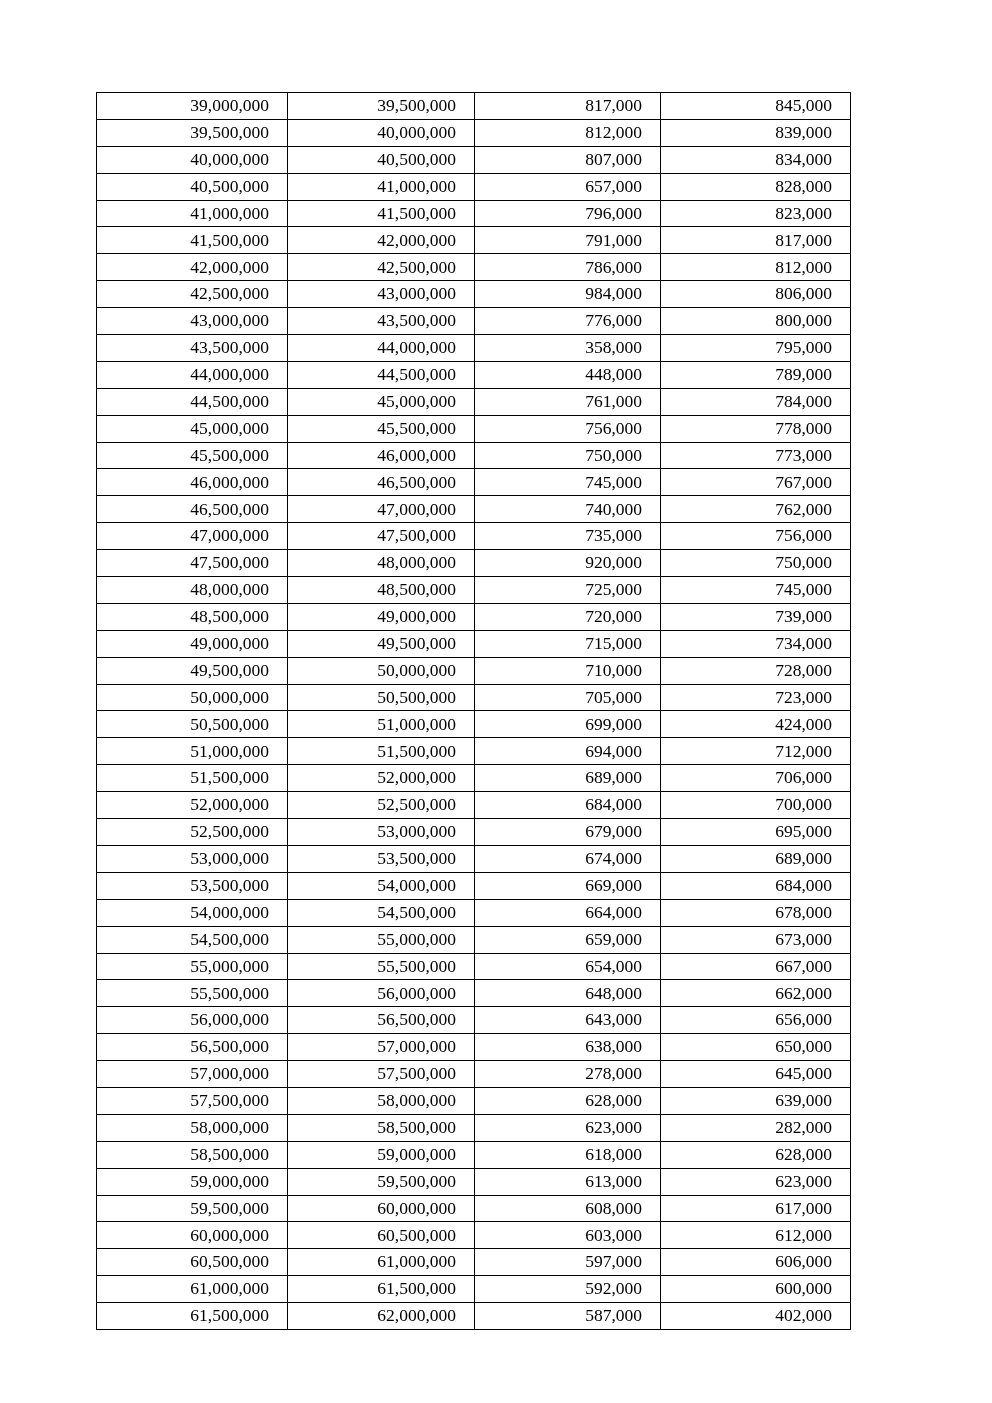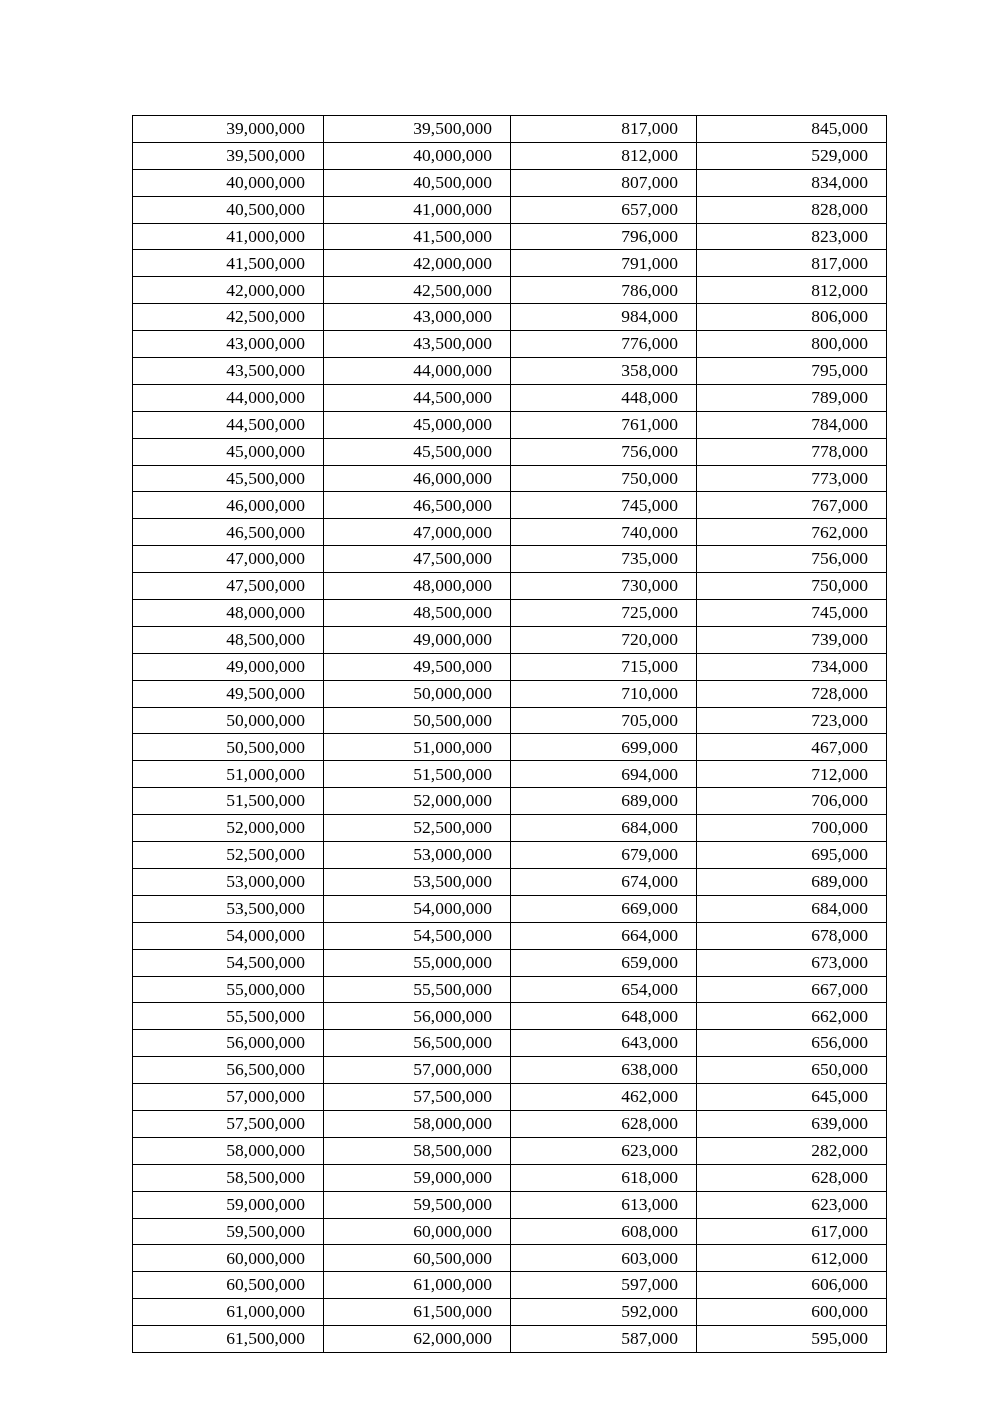--- a/index.html
+++ b/index.html
@@ -11,25 +11,24 @@
     position: relative;
     width: 992px;
     height: 1403px;
     background: #ffffff;
     overflow: hidden;
     font-family: "Liberation Serif", "DejaVu Serif", serif;
   }
   table.number-table {
     position: absolute;
     left: 96px;
-    top: 115px;
+    top: 92px;
     width: 754px;
     border-collapse: collapse;
     table-layout: fixed;
-    margin-left: 36px;
   }
   table.number-table td {
     border: 1px solid #000000;
     height: 25.9px;
     padding: 0 18px 0 0;
     text-align: right;
     vertical-align: middle;
     font-size: 17.5px;
     color: #000000;
     line-height: 1;
@@ -52,21 +51,21 @@
         <tr>
           <td>39,000,000</td>
           <td>39,500,000</td>
           <td>817,000</td>
           <td>845,000</td>
         </tr>
         <tr>
           <td>39,500,000</td>
           <td>40,000,000</td>
           <td>812,000</td>
-          <td>529,000</td>
+          <td>839,000</td>
         </tr>
         <tr>
           <td>40,000,000</td>
           <td>40,500,000</td>
           <td>807,000</td>
           <td>834,000</td>
         </tr>
         <tr>
           <td>40,500,000</td>
           <td>41,000,000</td>
@@ -147,21 +146,21 @@
         </tr>
         <tr>
           <td>47,000,000</td>
           <td>47,500,000</td>
           <td>735,000</td>
           <td>756,000</td>
         </tr>
         <tr>
           <td>47,500,000</td>
           <td>48,000,000</td>
-          <td>730,000</td>
+          <td>920,000</td>
           <td>750,000</td>
         </tr>
         <tr>
           <td>48,000,000</td>
           <td>48,500,000</td>
           <td>725,000</td>
           <td>745,000</td>
         </tr>
         <tr>
           <td>48,500,000</td>
@@ -184,21 +183,21 @@
         <tr>
           <td>50,000,000</td>
           <td>50,500,000</td>
           <td>705,000</td>
           <td>723,000</td>
         </tr>
         <tr>
           <td>50,500,000</td>
           <td>51,000,000</td>
           <td>699,000</td>
-          <td>467,000</td>
+          <td>424,000</td>
         </tr>
         <tr>
           <td>51,000,000</td>
           <td>51,500,000</td>
           <td>694,000</td>
           <td>712,000</td>
         </tr>
         <tr>
           <td>51,500,000</td>
           <td>52,000,000</td>
@@ -261,21 +260,21 @@
         </tr>
         <tr>
           <td>56,500,000</td>
           <td>57,000,000</td>
           <td>638,000</td>
           <td>650,000</td>
         </tr>
         <tr>
           <td>57,000,000</td>
           <td>57,500,000</td>
-          <td>462,000</td>
+          <td>278,000</td>
           <td>645,000</td>
         </tr>
         <tr>
           <td>57,500,000</td>
           <td>58,000,000</td>
           <td>628,000</td>
           <td>639,000</td>
         </tr>
         <tr>
           <td>58,000,000</td>
@@ -316,17 +315,17 @@
         <tr>
           <td>61,000,000</td>
           <td>61,500,000</td>
           <td>592,000</td>
           <td>600,000</td>
         </tr>
         <tr>
           <td>61,500,000</td>
           <td>62,000,000</td>
           <td>587,000</td>
-          <td>595,000</td>
+          <td>402,000</td>
         </tr>
       </tbody>
   </table>
 </div>
 
 </body></html>

